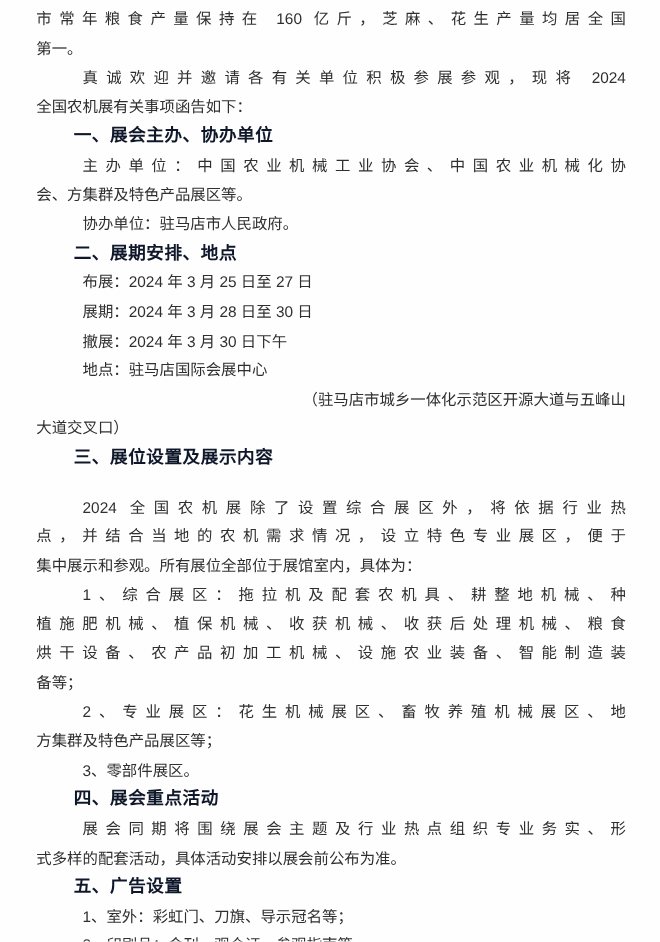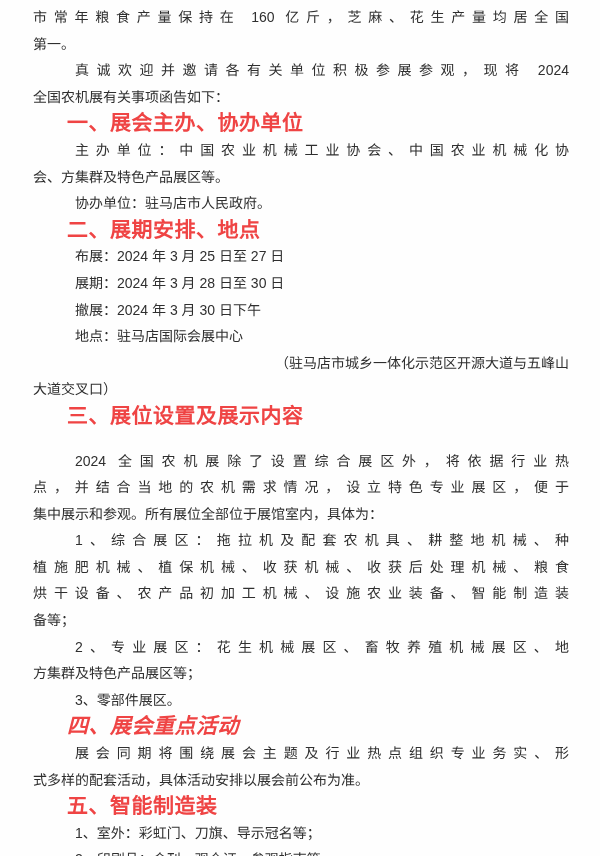--- a/index.html
+++ b/index.html
@@ -24,22 +24,22 @@
     overflow: hidden;
     white-space: normal;
   }
   .line.stretch {
     text-align: justify;
     text-align-last: justify;
   }
   .line.heading {
     font-family: "DejaVu Sans", "Liberation Sans", sans-serif;
     font-weight: 700;
-    color: #ef4444;
-    font-size: 21px;
+    color: #0f172a;
+    font-size: 16px;
     letter-spacing: 0.5px;
   }
 </style>
 </head>
 <body>
 
 <div class="page">
   <div>
       <div class="line stretch">市常年粮食产量保持在 160 亿斤，芝麻、花生产量均居全国</div>
       <div class="line">第一。</div>
@@ -60,20 +60,20 @@
       <div class="line stretch" style="text-indent: 42px; margin-top: 18px;">2024 全国农机展除了设置综合展区外，将依据行业热</div>
       <div class="line stretch">点，并结合当地的农机需求情况，设立特色专业展区，便于</div>
       <div class="line">集中展示和参观。所有展位全部位于展馆室内，具体为：</div>
       <div class="line stretch" style="text-indent: 42px;">1、综合展区：拖拉机及配套农机具、耕整地机械、种</div>
       <div class="line stretch">植施肥机械、植保机械、收获机械、收获后处理机械、粮食</div>
       <div class="line stretch">烘干设备、农产品初加工机械、设施农业装备、智能制造装</div>
       <div class="line">备等；</div>
       <div class="line stretch" style="text-indent: 42px;">2、专业展区：花生机械展区、畜牧养殖机械展区、地</div>
       <div class="line">方集群及特色产品展区等；</div>
       <div class="line" style="text-indent: 42px;">3、零部件展区。</div>
-      <div class="line heading" style="text-indent: 34px; font-style: italic;">四、展会重点活动</div>
+      <div class="line heading" style="text-indent: 34px;">四、展会重点活动</div>
       <div class="line stretch" style="text-indent: 42px;">展会同期将围绕展会主题及行业热点组织专业务实、形</div>
       <div class="line">式多样的配套活动，具体活动安排以展会前公布为准。</div>
-      <div class="line heading" style="text-indent: 34px;">五、智能制造装</div>
+      <div class="line heading" style="text-indent: 34px;">五、广告设置</div>
       <div class="line" style="text-indent: 42px;">1、室外：彩虹门、刀旗、导示冠名等；</div>
       <div class="line" style="text-indent: 42px;">2、印刷品：会刊、观众证、参观指南等。</div>
     </div>
 </div>
 
 </body></html>

